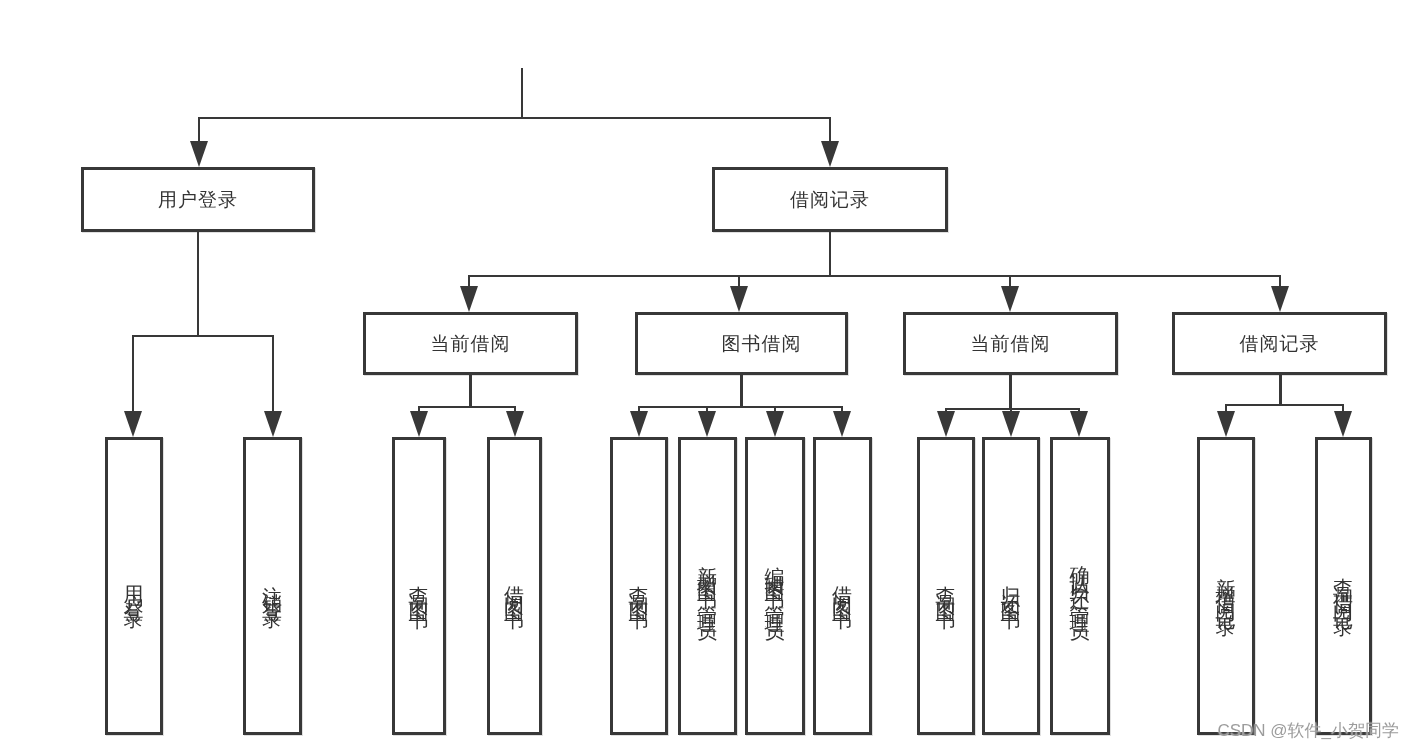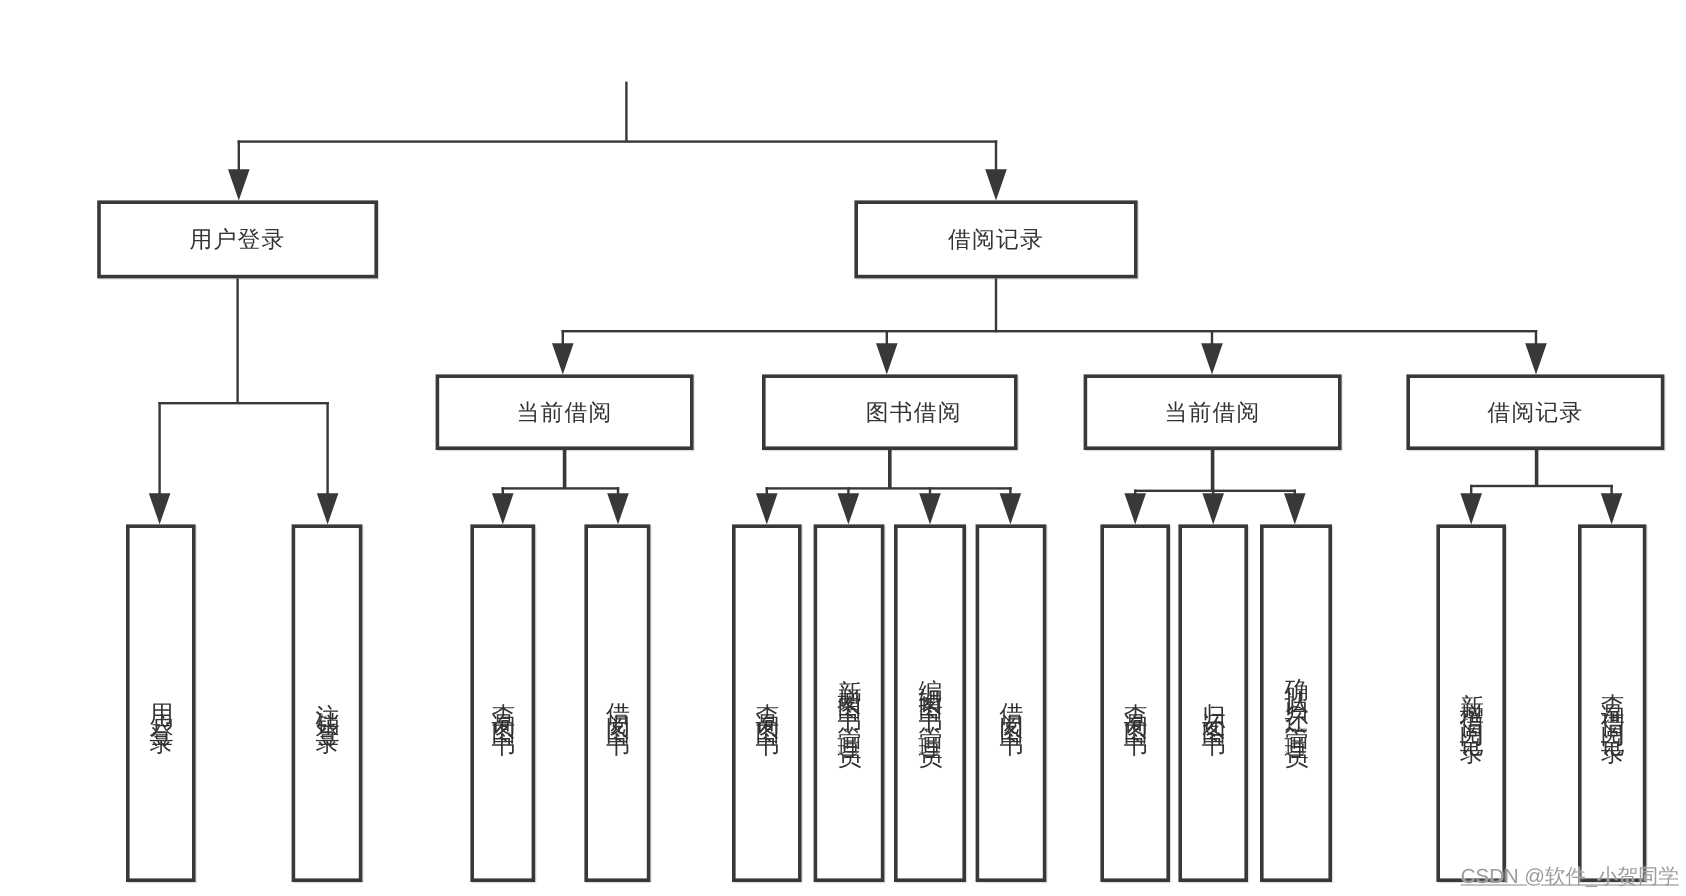--- a/index.html
+++ b/index.html
@@ -41,21 +41,20 @@
     border-right:9px solid transparent;
     border-top:26px solid #383838;
   }
   .watermark{
     position:absolute;
     right:6px;bottom:5px;
     font-size:17px;
     color:#9c9c9c;
     text-shadow:0 0 2px #ffffff;
     white-space:nowrap;
-    text-decoration:underline;
   }
 </style>
 </head>
 <body>
 
 <div id="canvas">
 
 
   <div class="vline" style="left:520.5px;top:68px;height:50px;"></div>
   <div class="hline" style="left:198px;top:116.5px;width:633px;"></div>

